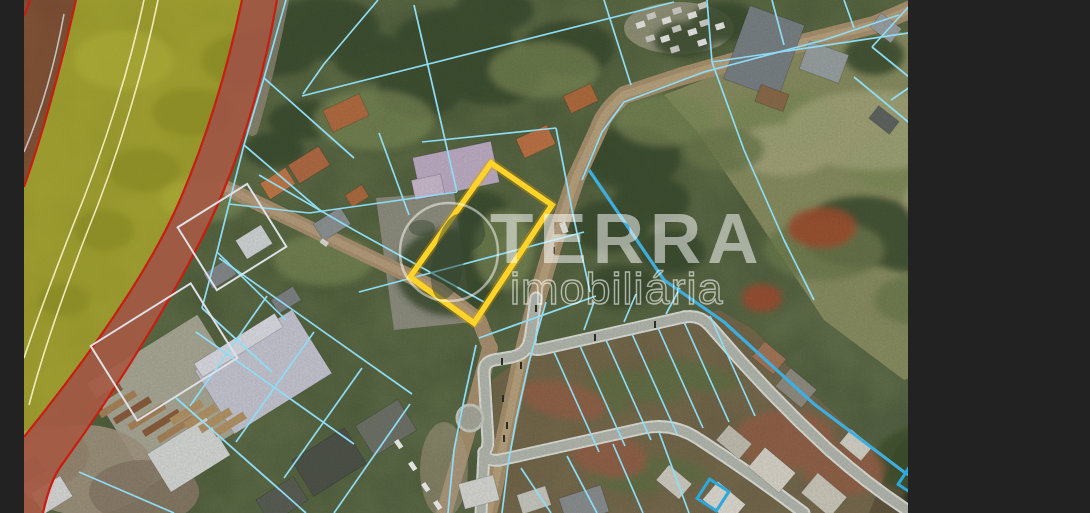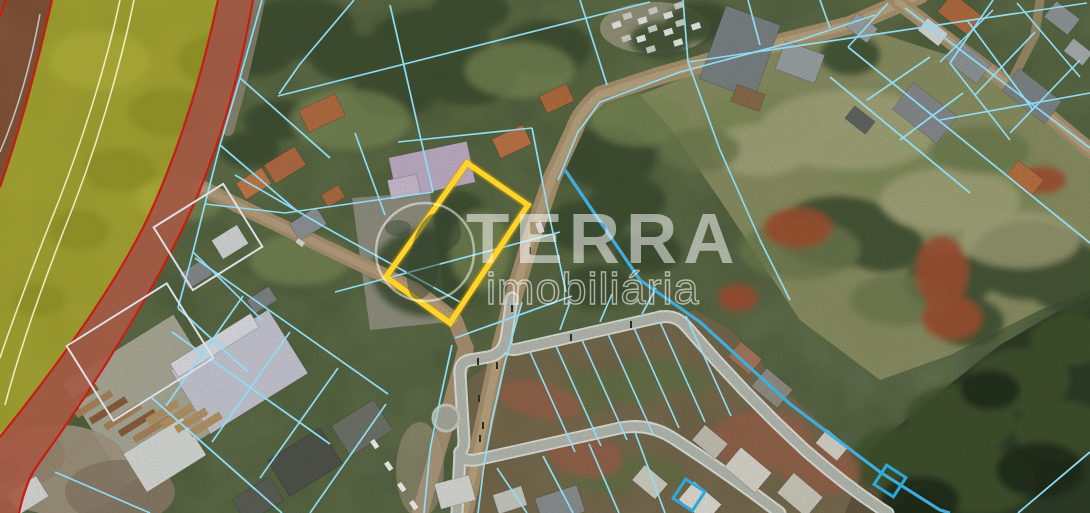--- a/index.html
+++ b/index.html
@@ -1,17 +1,17 @@
 <!DOCTYPE html>
 <html><head>
 <meta charset="utf-8">
 <style>
   html,body{margin:0;padding:0;background:#222;}
-  .stage{position:relative;width:1090px;height:513px;overflow:hidden;background:#55633f;
-         font-family:"Liberation Sans", sans-serif;}
+  .stage{position:relative;width:884px;height:513px;overflow:hidden;background:#55633f;
+         font-family:"Liberation Sans", sans-serif;margin-left:24px;}
   svg{display:block}
   .wm-brand{font-family:"Liberation Sans", sans-serif;font-weight:bold;font-size:71px;letter-spacing:6px;
             fill:#ffffff;fill-opacity:0.52;}
   .wm-sub{font-family:"Liberation Sans", sans-serif;font-weight:normal;font-size:45px;letter-spacing:1px;
           fill:none;stroke:#ffffff;stroke-opacity:0.58;stroke-width:1.4px;}
 </style>
 </head>
 <body>
 
 <div class="stage">

